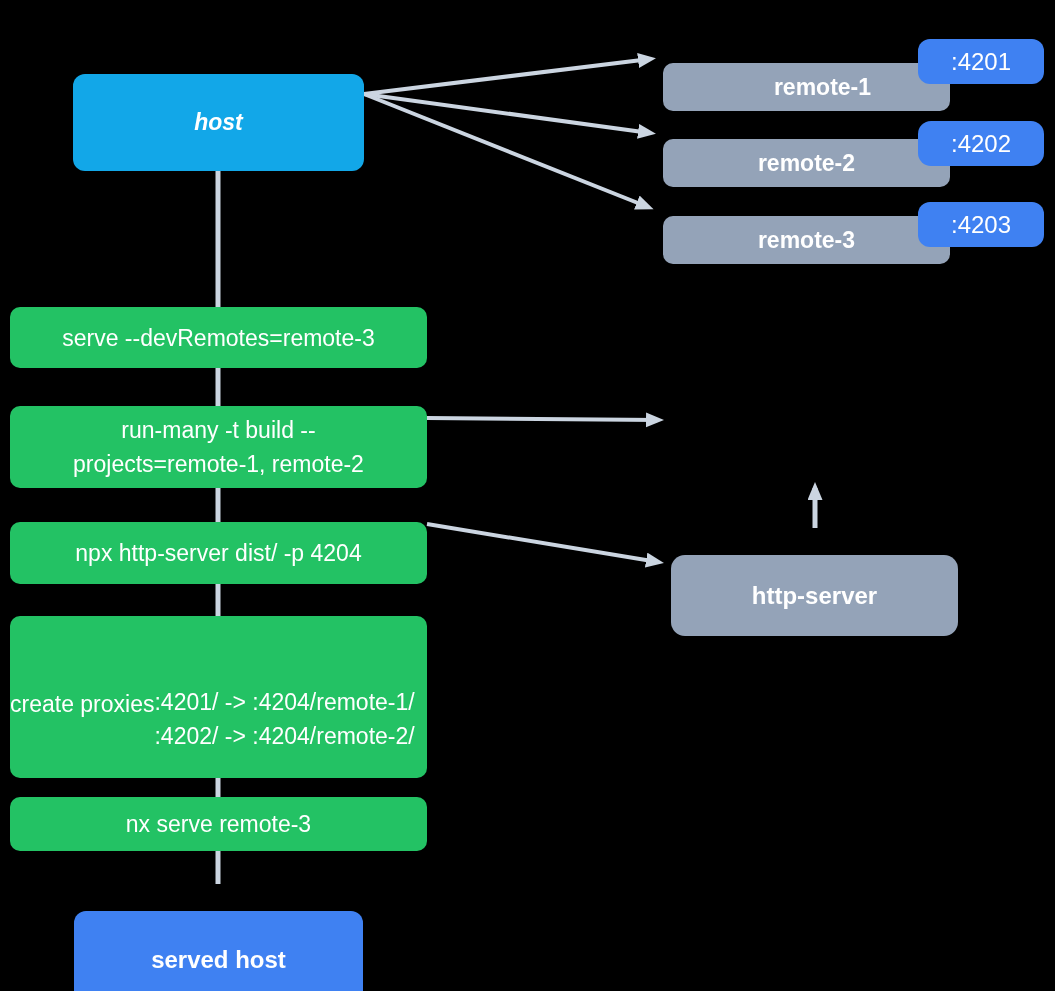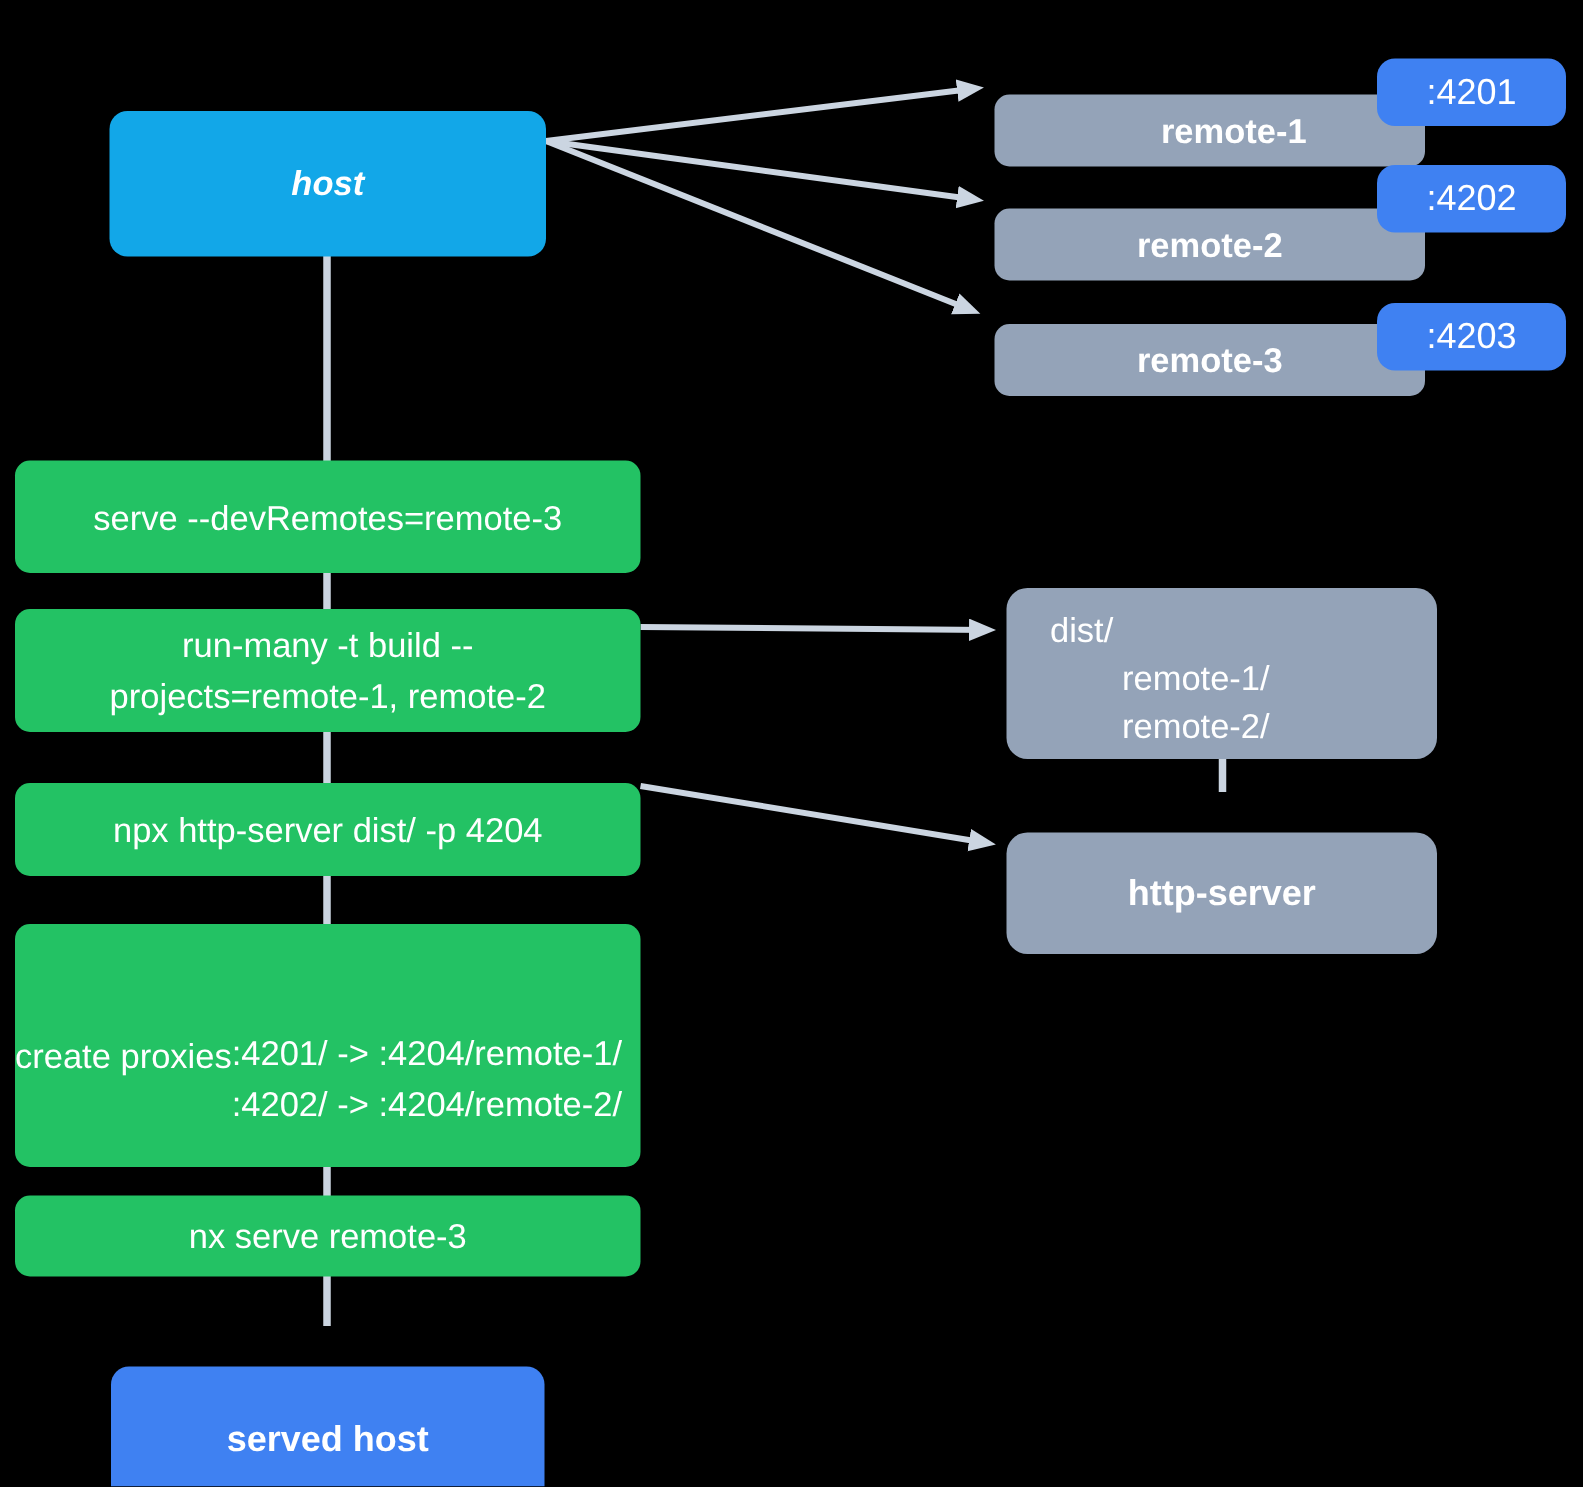--- a/index.html
+++ b/index.html
@@ -47,30 +47,30 @@
   .remote-2 { top: 110px; }
   .remote-3 { top: 187px; }
   .badge {
     left: 918px; width: 126px; height: 45px;
     background: var(--badge-fill, #3f81f2);
     border-radius: 12px;
     font-size: 24px; font-weight: 400;
     z-index: 3;
   }
   .badge-1 { top: 10px; }
-  .badge-2 { top: 81px; }
+  .badge-2 { top: 92px; border-radius: 13px; }
   .badge-3 { top: 173px; }
   .step {
     left: 10px; width: 417px;
     background: var(--step-fill, #23c264);
     border-radius: 10px;
     font-size: 23px; font-weight: 400;
     line-height: 34px;
   }
-  .step-serve    { top: 278px; height: 75px; }
+  .step-serve    { top: 278px; height: 61px; }
   .step-run-many { top: 377px; height: 82px; flex-direction: column; }
   .step-npx      { top: 493px; height: 62px; text-align: right; }
   .step-create   { top: 587px; height: 162px; flex-direction: row; justify-content: flex-start; padding-top: 13px; }
   .step-create .proxies { margin-top: 31px; }
   .step-nx       { top: 768px; height: 54px; }
   .dist-node {
     left: 671px; top: 363px; width: 287px; height: 114px;
     background: var(--remote-fill, #94a3b8);
     border-radius: 14px;
     display: block;
@@ -155,25 +155,20 @@
     <div class="proxies">
       <div>:4201/ -&gt; :4204/remote-1/</div>
       <div>:4202/ -&gt; :4204/remote-2/</div>
     </div>
   </div>
 
   <div class="node step step-nx">
     <span>nx serve remote-3</span>
   </div>
 
-  <div class="node dist-node">
-    <div>dist/</div>
-    <div class="child">remote-1/</div>
-    <div class="child">remote-2/</div>
-  </div>
 
   <div class="node served-host">
     <span>served host</span>
   </div>
 
   <div class="node http-server-node">
     <span>http-server</span>
   </div>
 
 </div>

